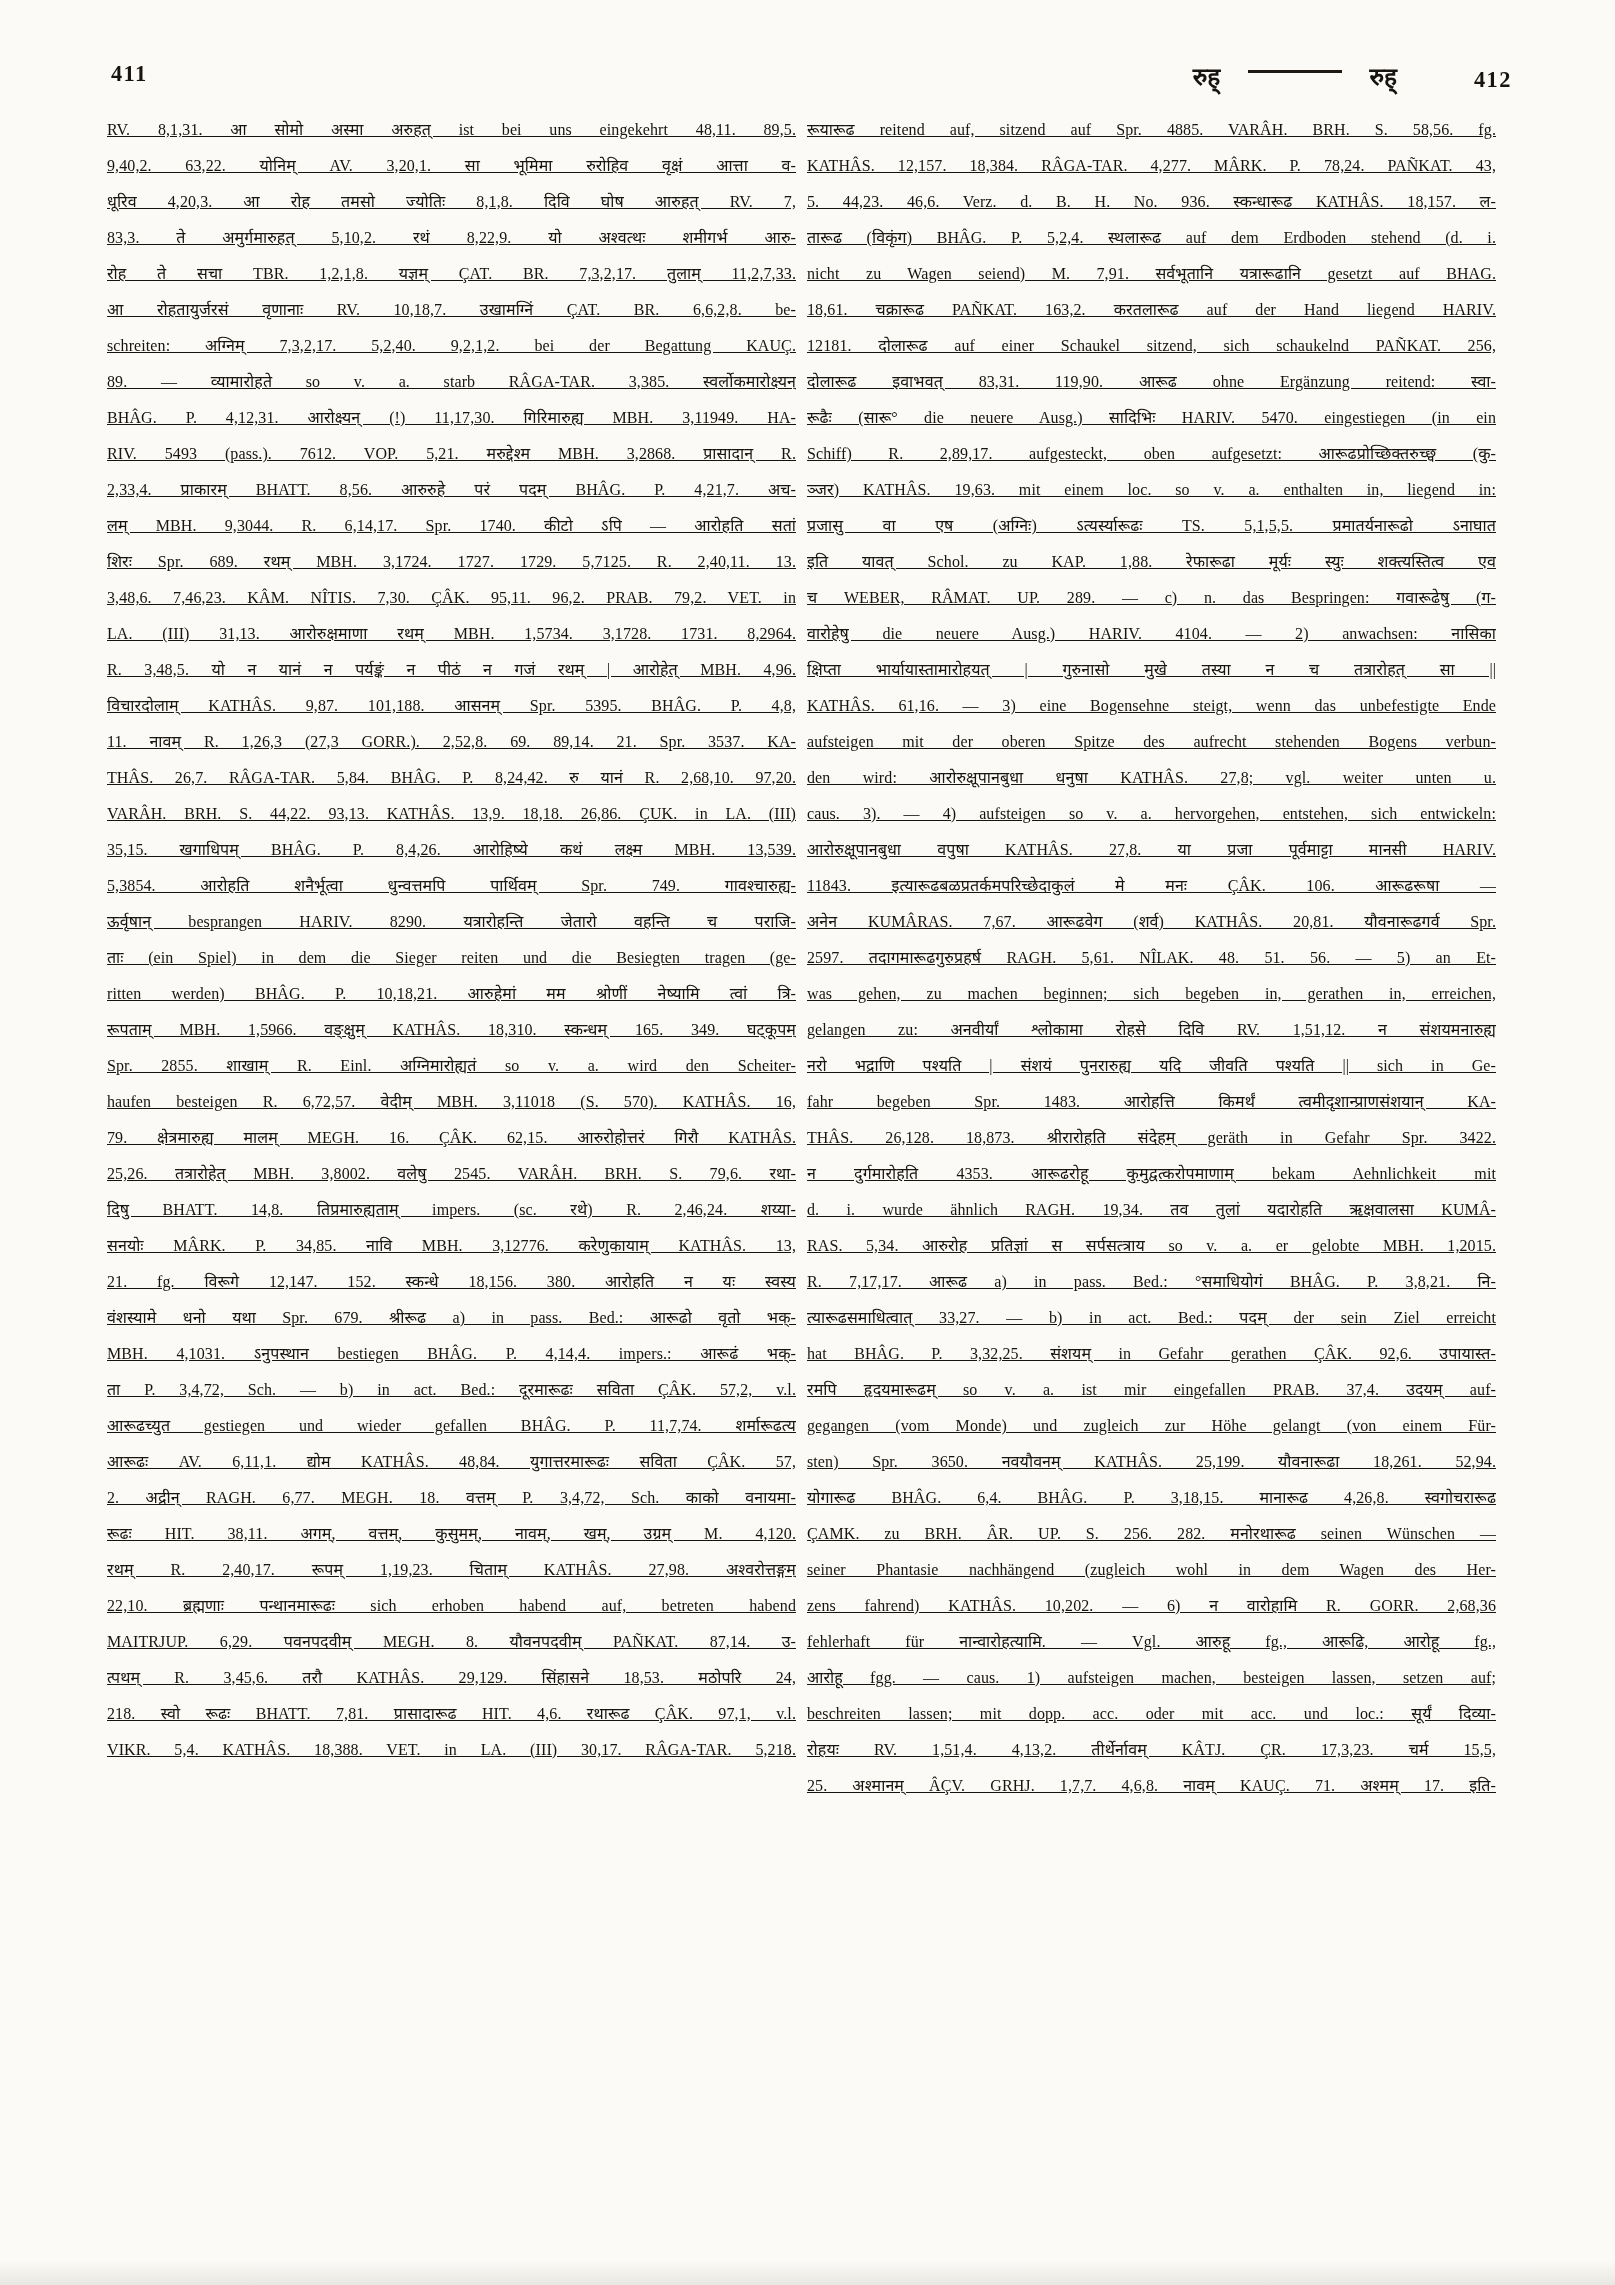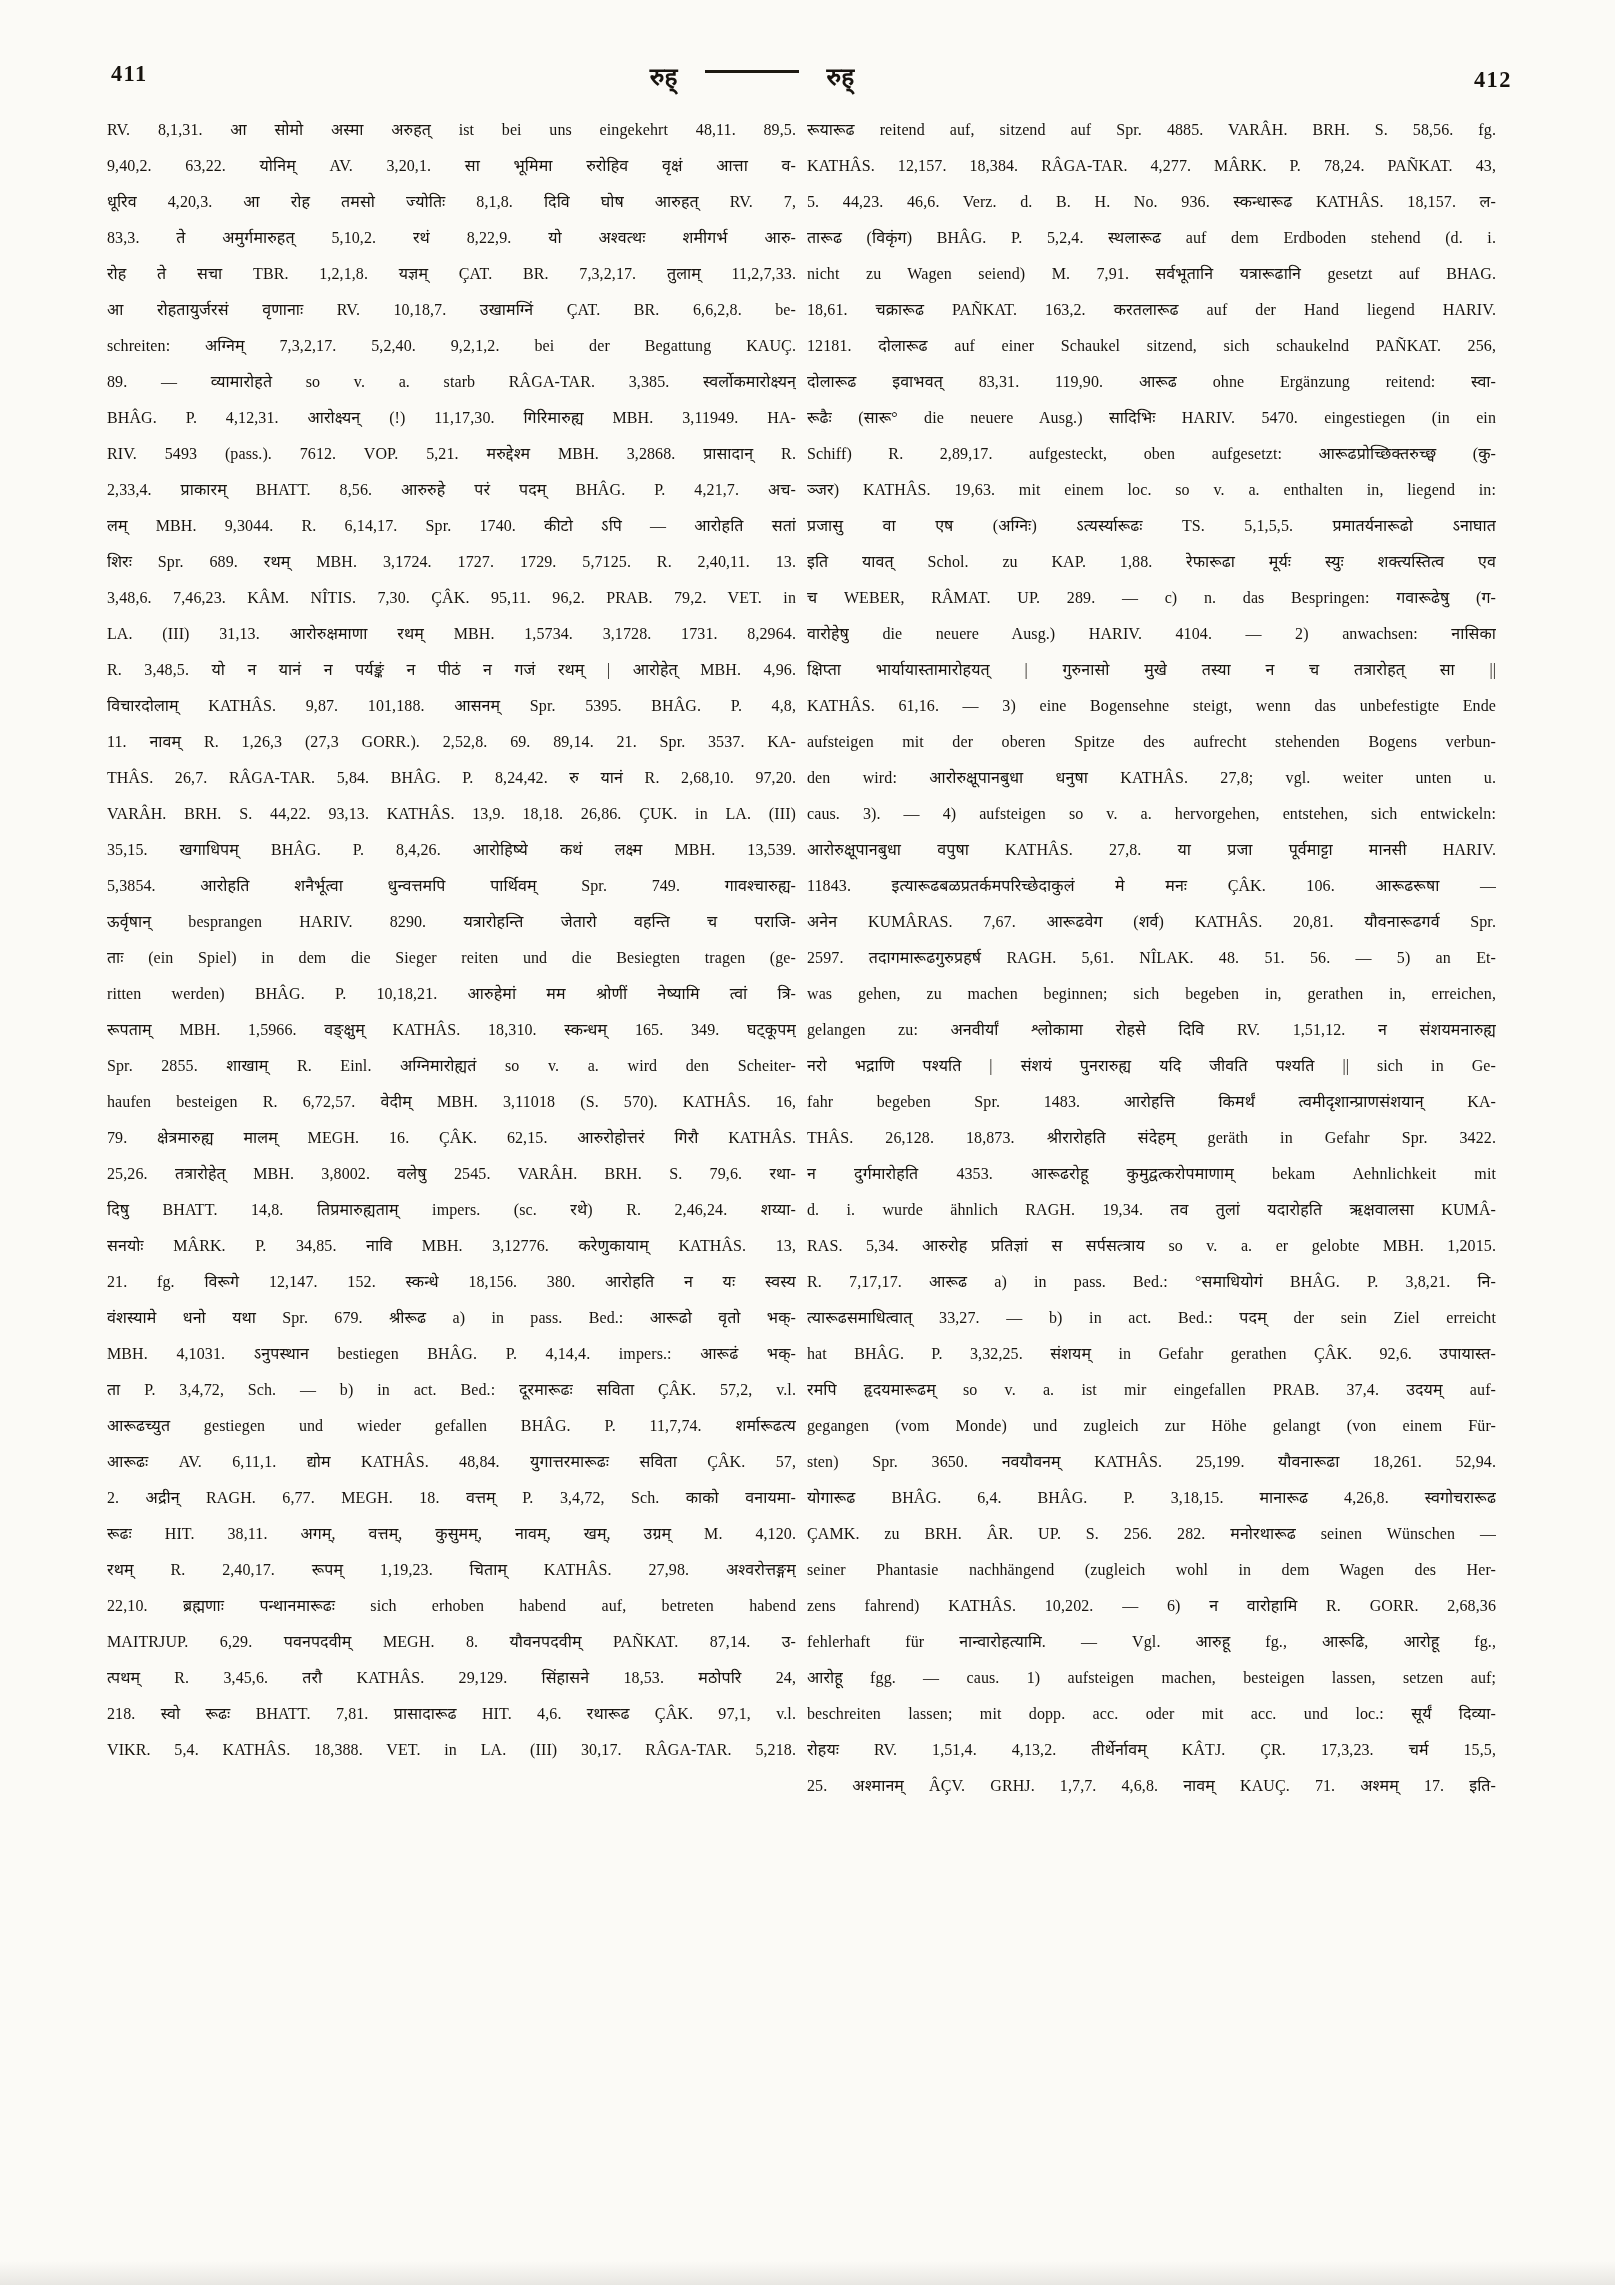--- a/index.html
+++ b/index.html
@@ -7,37 +7,38 @@
   body {
     background:#fbfaf6;
     font-family:"Liberation Serif","DejaVu Serif",serif;
     color:#17130e;
     position:relative;
     overflow:hidden;
   }
   .page {
     position:absolute; inset:0;
     padding:55px 101px 16px 107px;
+    text-decoration:underline;
   }
   
   .page::after {
     content:"";
     position:absolute; left:0; right:0; bottom:0; height:25px;
     background:linear-gradient(to bottom, rgba(0,0,0,0) 0%, rgba(60,55,45,0.10) 100%);
     pointer-events:none;
   }
   .page-header { position:relative; height:47px; margin-bottom:9.8px; }
   .pagenum {
     font-weight:bold; font-size:22.4px; letter-spacing:1.5px;
   }
   .pagenum.left  { position:absolute; left:3.9px;  top:5.9px; }
   .pagenum.right { position:absolute; right:2px; top:11.7px; }
   .running-head {
     position:absolute; left:0; right:117px; top:3.9px;
-    text-align:center; font-weight:bold; font-size:24.4px;
+    text-align:right; font-weight:bold; font-size:24.4px;
   }
   .running-head .headword { display:inline-block; vertical-align:middle; }
   .dash-divider {
     display:inline-block; width:94px; height:2.9px;
     background:#1d1912; vertical-align:middle; margin:0 21.5px 7.8px;
   }
   .columns { display:flex; gap:11px; }
   .column { width:689px; }
   .line {
     font-size:16px;

